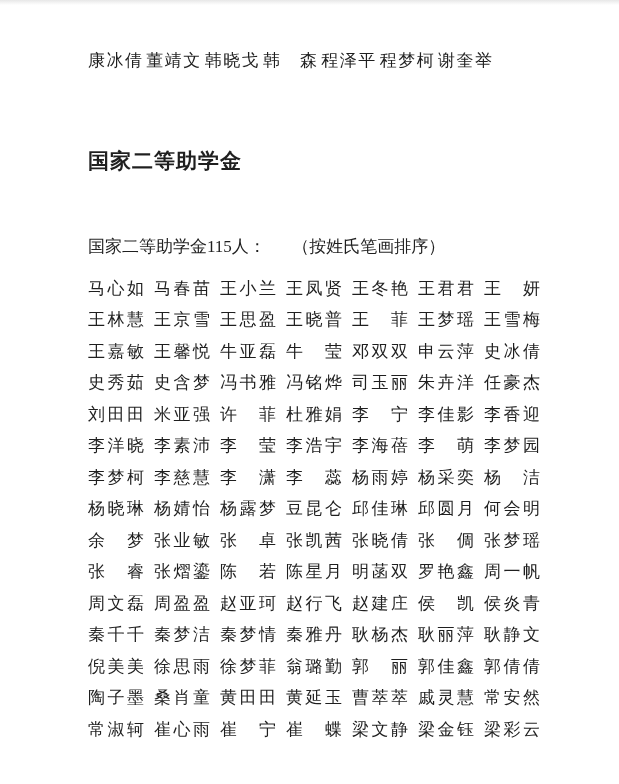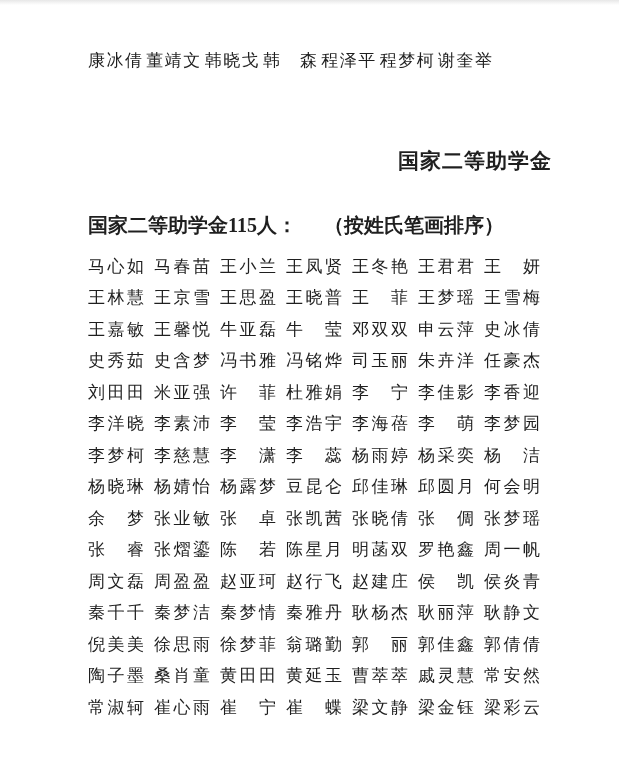--- a/index.html
+++ b/index.html
@@ -33,30 +33,30 @@
     margin-top: 50px;
     width: 404px;
     display: flex;
     justify-content: space-between;
     align-items: center;
     height: 22px;
   }
   .title {
     margin: 76px 0 0 0;
     width: 464px;
-    text-align: right;
+    text-align: left;
     font-size: 21px;
     font-weight: 700;
     letter-spacing: 1px;
     line-height: 26px;
   }
   .subtitle {
-    margin: 39px 0 0 0;
-    font-size: 20px;
-    font-weight: 700;
+    margin: 61px 0 0 0;
+    font-size: 17px;
+    font-weight: 400;
     line-height: 24px;
     white-space: nowrap;
   }
   .subtitle .sub-right {
     margin-left: 22px;
   }
   .grid {
     margin-top: 14px;
     width: 452px;
   }

